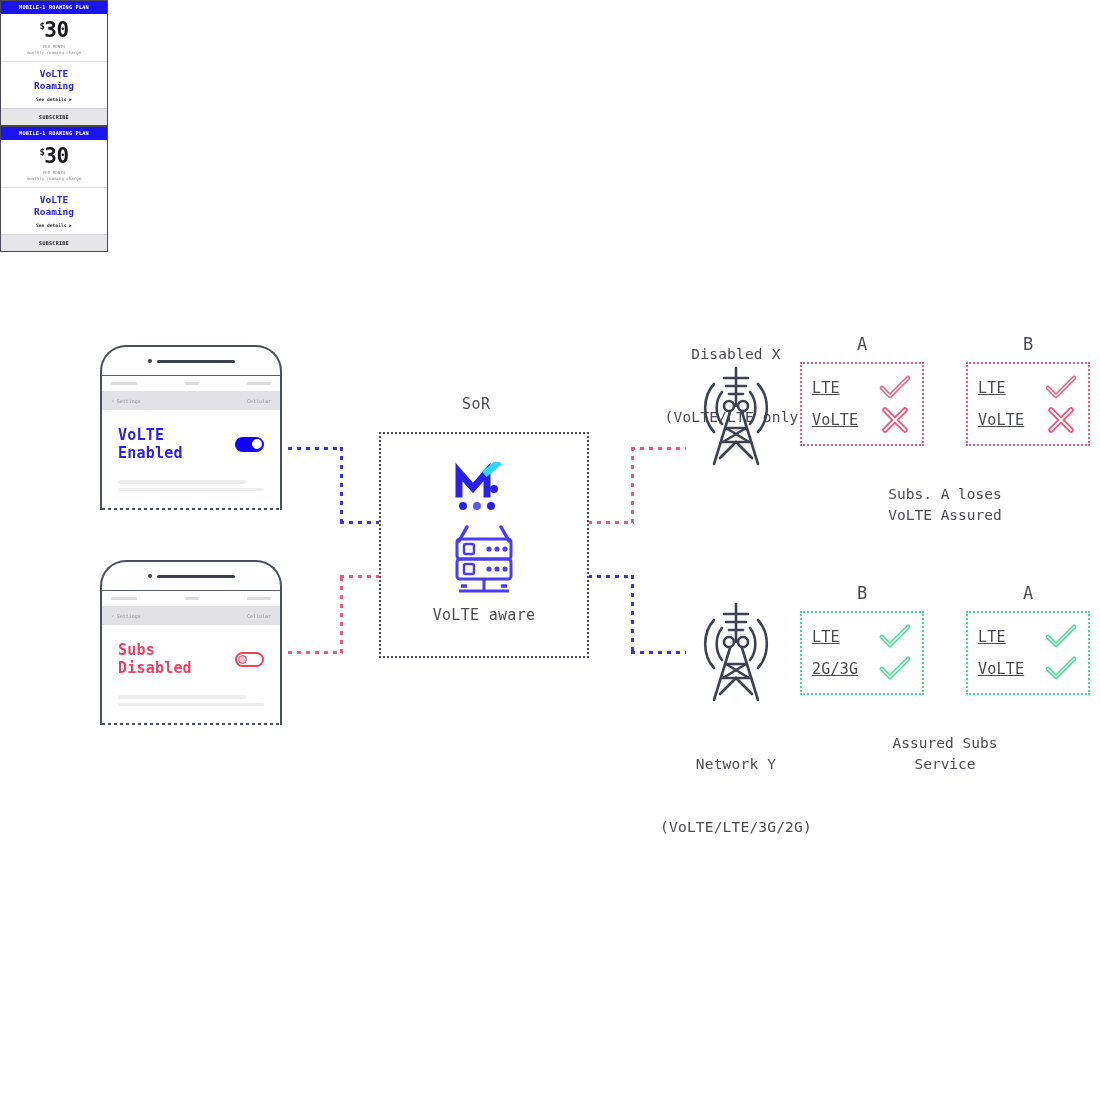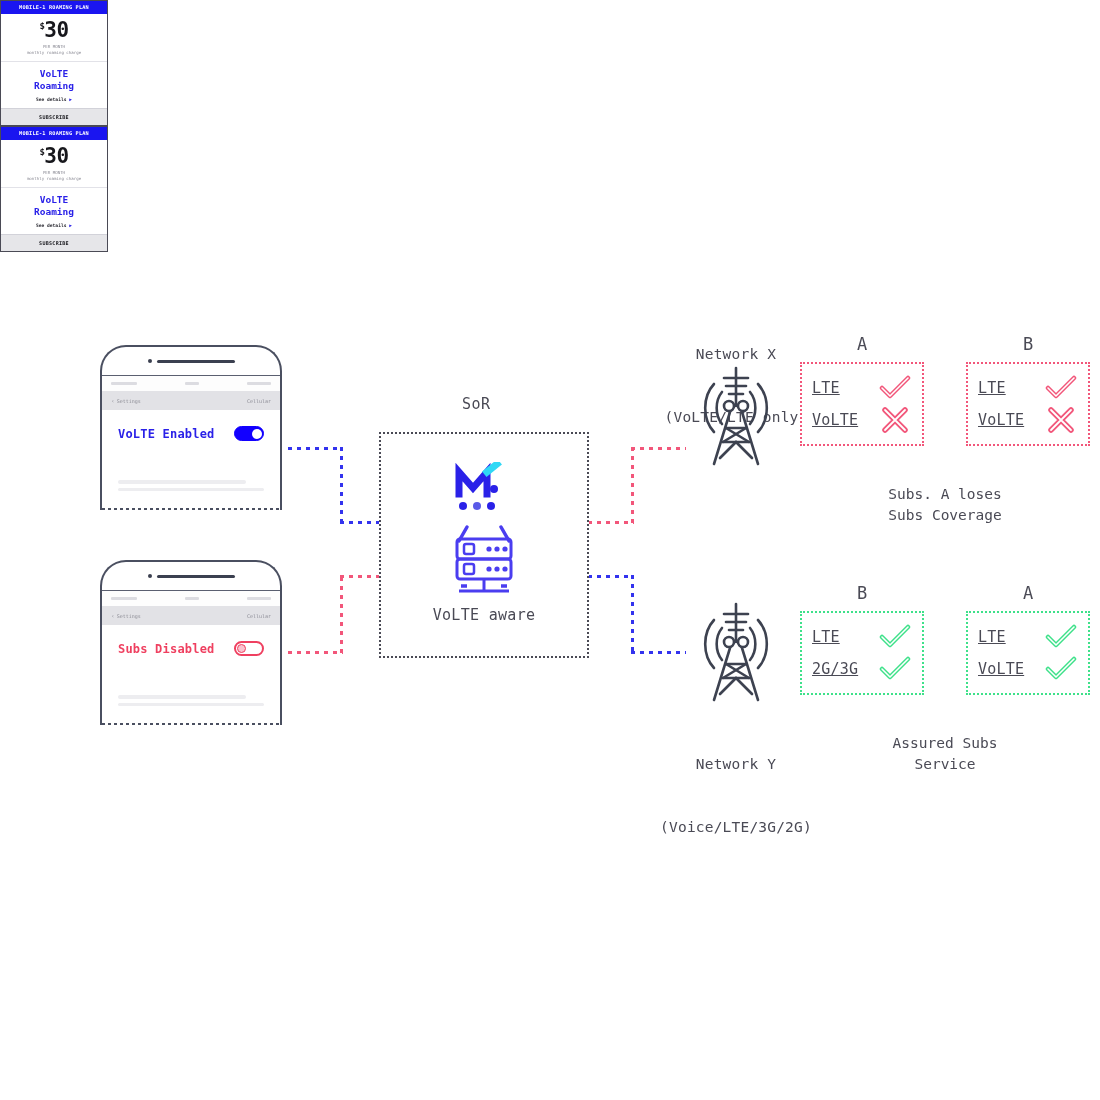--- a/index.html
+++ b/index.html
@@ -155,21 +155,21 @@
   }
   .phone .navbar .back { display: flex; align-items: center; gap: 2px; }
   .phone .navbar .chev { font-size: 6px; }
   .phone .volte-row {
     display: flex;
     align-items: center;
     justify-content: space-between;
     padding: 16px 16px 0 16px;
   }
   .phone .volte-label {
-    font-size: 12px;
+    font-size: 15px;
     font-weight: bold;
     letter-spacing: .2px;
   }
   .phone.enabled .volte-label { color: #2a21e8; }
   .phone.disabled .volte-label { color: #ef4060; }
   .toggle {
     width: 30px; height: 15px;
     border-radius: 8px;
     position: relative;
     box-sizing: border-box;
@@ -466,21 +466,21 @@
         <line x1="55" y1="60" x2="55" y2="72" stroke="#4a3df0" stroke-width="3"></line>
         <line x1="30" y1="72" x2="80" y2="72" stroke="#4a3df0" stroke-width="3"></line>
         <line x1="32" y1="67" x2="38" y2="67" stroke="#4a3df0" stroke-width="3.5"></line>
         <line x1="72" y1="67" x2="78" y2="67" stroke="#4a3df0" stroke-width="3.5"></line>
       </svg>
     </div>
     <div class="sor-caption" style="top:172px;">VoLTE aware</div>
   </div>
 
   <div class="tower-label" style="left:636px; top:302px; width:200px;">
-    <div>Network X</div>
+    <div>Disabled X</div>
     <div>(VoLTE/LTE only)</div>
   </div>
   <div class="abs" style="left:688px; top:362px;">
     <svg width="96" height="108" viewBox="0 0 96 108">
       <g fill="none" stroke="#3d4250" stroke-width="2.6" stroke-linecap="round">
         <path d="M26 22 A 26 32 0 0 0 26 70"></path>
         <path d="M34 30 A 17 22 0 0 0 34 62"></path>
         <path d="M70 22 A 26 32 0 0 1 70 70"></path>
         <path d="M62 30 A 17 22 0 0 1 62 62"></path>
         <line x1="48" y1="6" x2="48" y2="44"></line>
@@ -520,21 +520,21 @@
         <line x1="35" y1="80" x2="61" y2="80"></line>
         <line x1="35" y1="80" x2="58" y2="66"></line>
         <line x1="61" y1="80" x2="38" y2="66"></line>
         <line x1="32" y1="96" x2="48" y2="80"></line>
         <line x1="64" y1="96" x2="48" y2="80"></line>
       </g>
     </svg>
   </div>
   <div class="tower-label" style="left:636px; top:712px; width:200px;">
     <div>Network Y</div>
-    <div>(Voice/LTE/3G/2G)</div>
+    <div>(VoLTE/LTE/3G/2G)</div>
   </div>
 
   <div class="status-group" style="left:800px; top:334px; width:290px; height:200px;">
 
     <div class="status-letter" style="left:0; top:0; width:124px;">A</div>
     <div class="status-box red" style="left:0; top:28px;">
       <div class="status-row">
         <span class="srl">LTE</span>
         <svg width="34" height="26" viewBox="0 0 34 26">
           <path d="M4 13 L12 21 L30 3" fill="none" stroke="#f2567a" stroke-width="4.5" stroke-linecap="round" stroke-linejoin="round"></path>
@@ -561,21 +561,21 @@
       </div>
       <div class="status-row">
         <span class="srl">VoLTE</span>
         <svg width="34" height="26" viewBox="0 0 34 26">
           <path d="M7 3 L27 23 M27 3 L7 23" fill="none" stroke="#f2567a" stroke-width="5.5" stroke-linecap="round"></path>
           <path d="M7 3 L27 23 M27 3 L7 23" fill="none" stroke="#ffffff" stroke-width="1.8" stroke-linecap="round"></path>
         </svg>
       </div>
     </div>
     <div class="status-caption" style="top: 150px; white-space: pre-line;">Subs. A loses
-Subs Coverage</div>
+VoLTE Assured</div>
   </div>
 
   <div class="status-group" style="left:800px; top:583px; width:290px; height:200px;">
 
     <div class="status-letter" style="left:0; top:0; width:124px;">B</div>
     <div class="status-box green" style="left:0; top:28px;">
       <div class="status-row">
         <span class="srl">LTE</span>
         <svg width="34" height="26" viewBox="0 0 34 26">
           <path d="M4 13 L12 21 L30 3" fill="none" stroke="#3ee18a" stroke-width="4.5" stroke-linecap="round" stroke-linejoin="round"></path>

